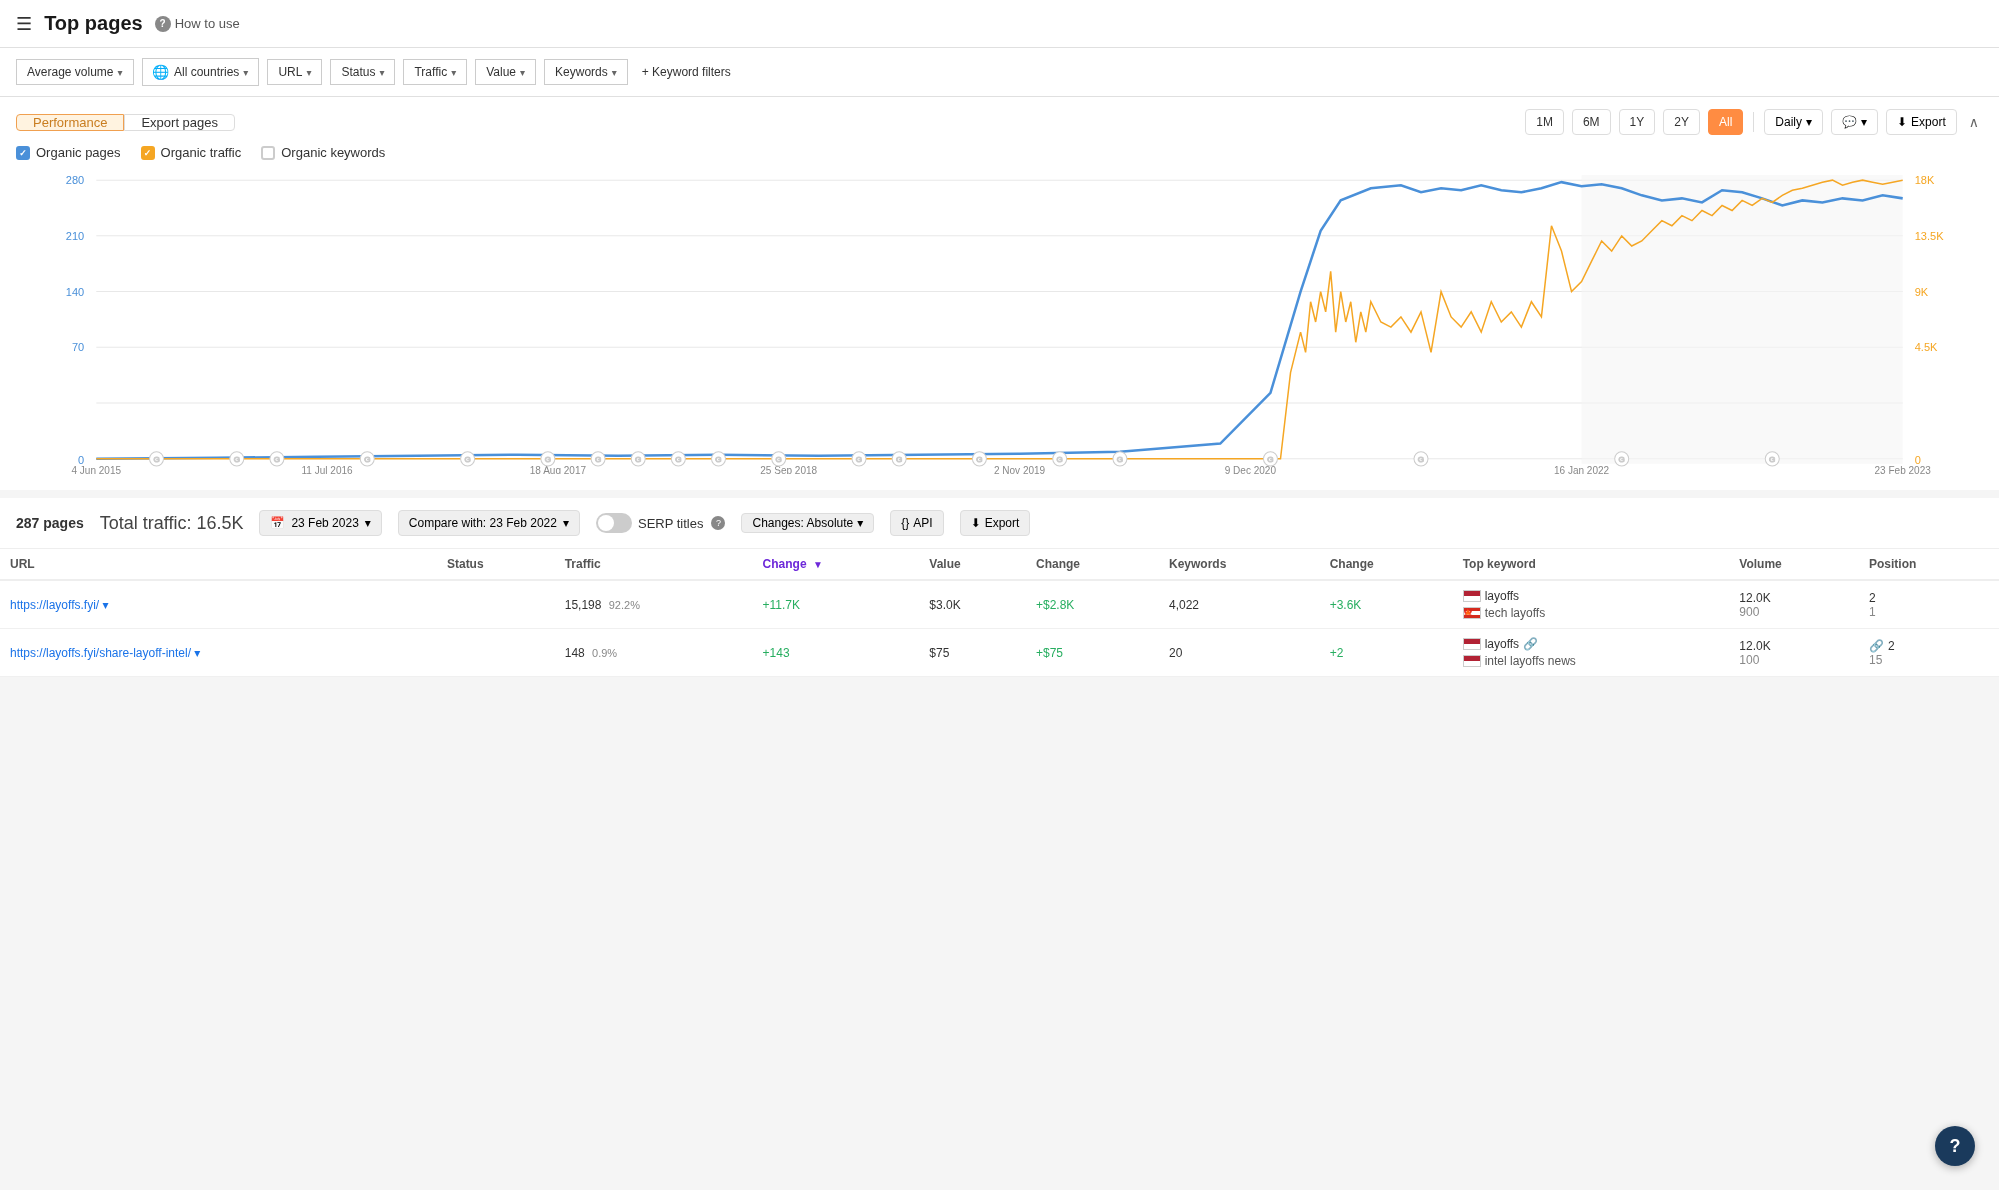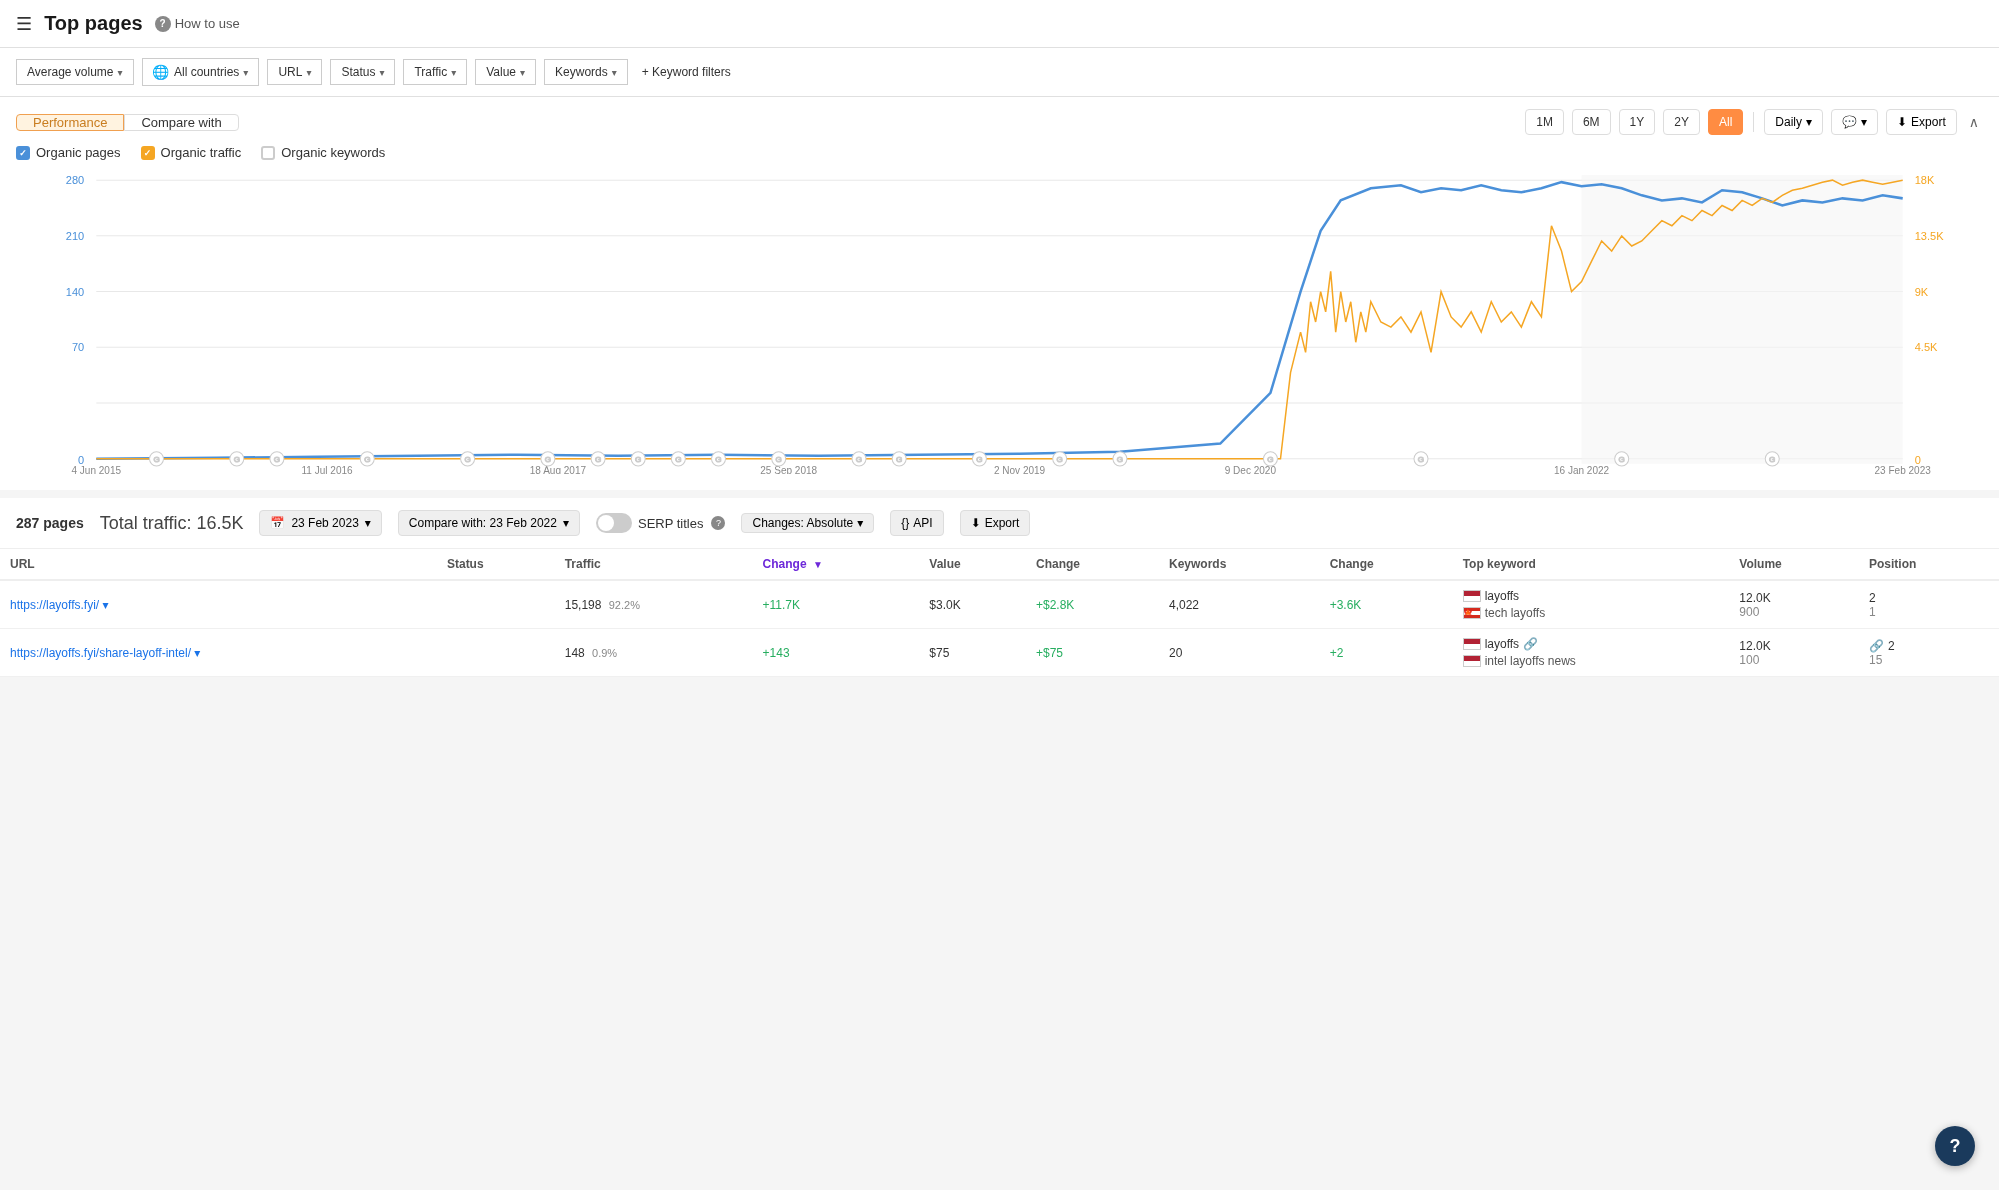--- a/index.html
+++ b/index.html
@@ -130,21 +130,21 @@
   </button>
   <button class="add-filter">
     <span>+ Keyword filters</span>
   </button>
 </div>
 
 <div class="performance-section">
   <div class="perf-header">
     <div class="tab-group">
       <button class="tab-btn active">Performance</button>
-      <button class="tab-btn">Compare with</button>
+      <button class="tab-btn">Export pages</button>
     </div>
     <div class="perf-controls">
       <button class="time-btn">1M</button>
       <button class="time-btn">6M</button>
       <button class="time-btn">1Y</button>
       <button class="time-btn">2Y</button>
       <button class="time-btn active">All</button>
       <div class="separator"></div>
       <button class="dropdown-btn">
         <span>Daily</span>

